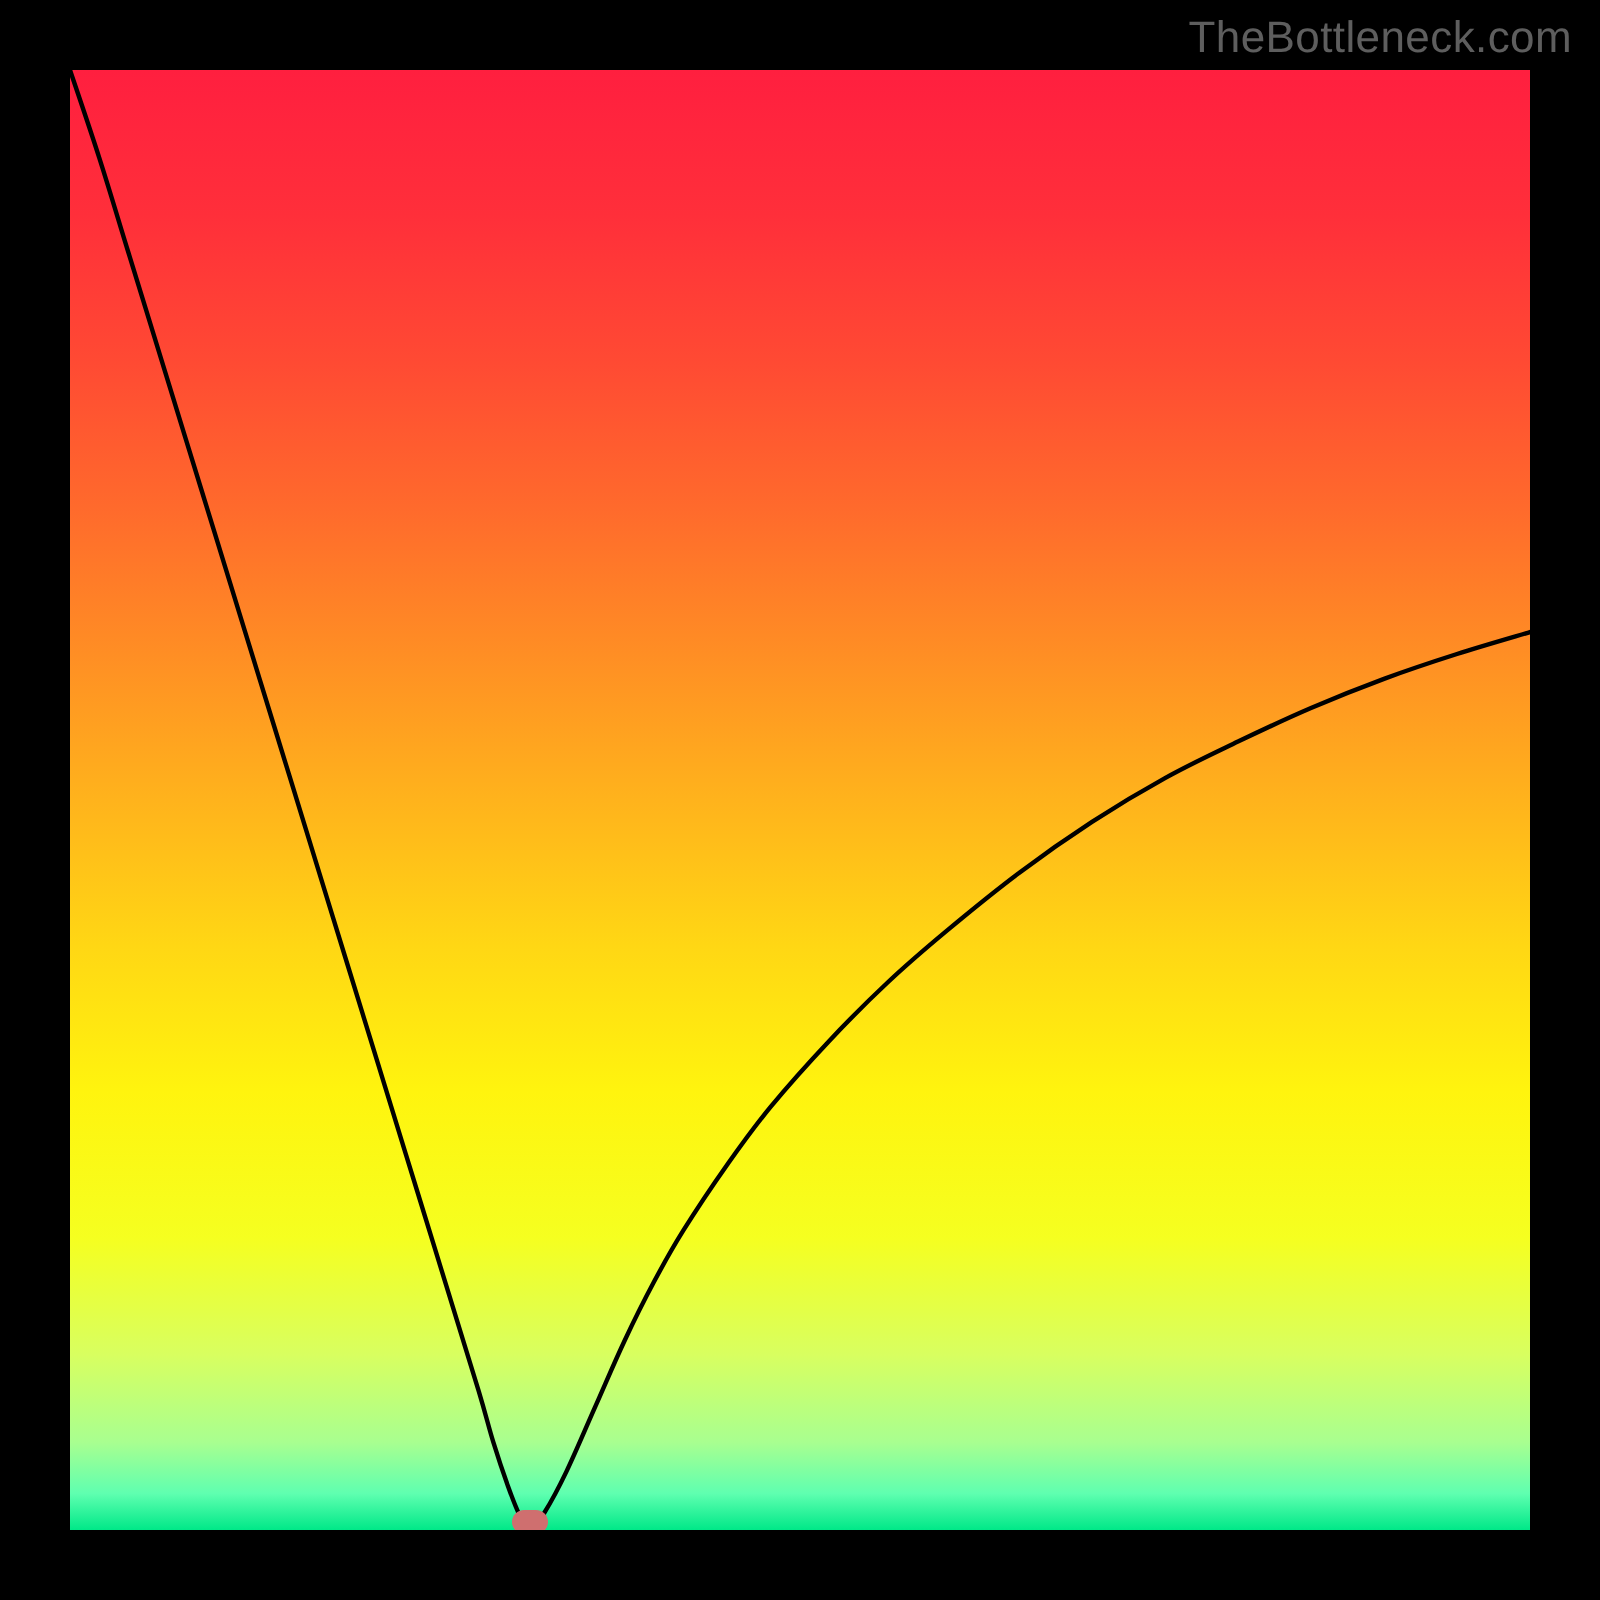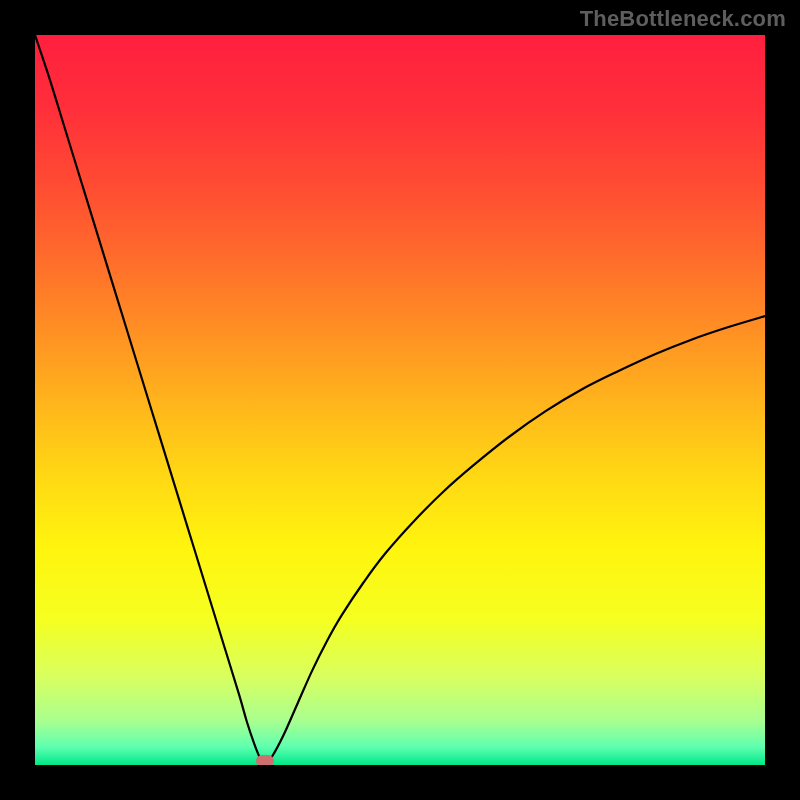--- a/index.html
+++ b/index.html
@@ -18,21 +18,21 @@
     width: 800px;
     height: 800px;
     background: #000000;
   }
   .watermark {
     position: absolute;
     top: 6px;
     right: 14px;
     color: #5e5e5e;
     font-size: 22px;
-    font-weight: 700;
+    font-weight: 400;
     letter-spacing: 0.2px;
     z-index: 10;
   }
   .plot {
     position: absolute;
     left: 35px;
     top: 35px;
     width: 730px;
     height: 730px;
     overflow: hidden;

